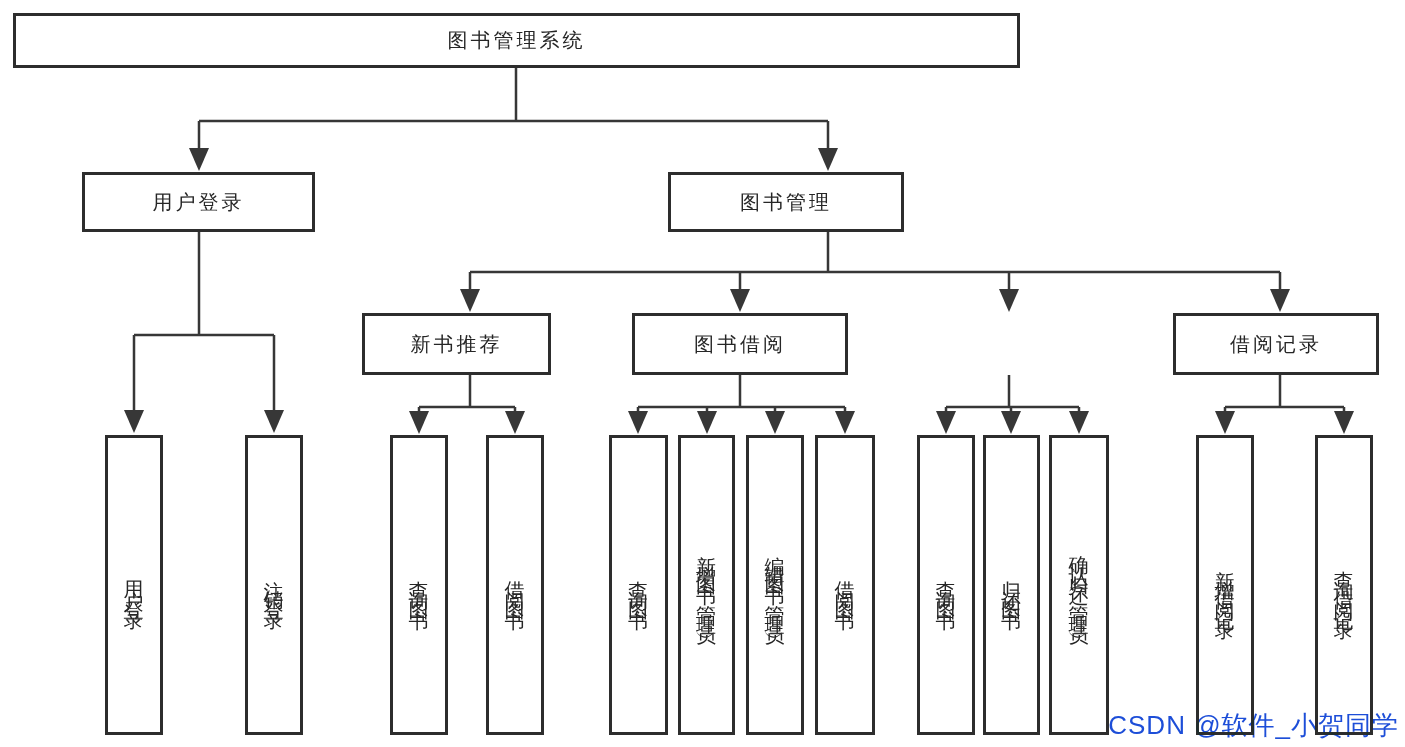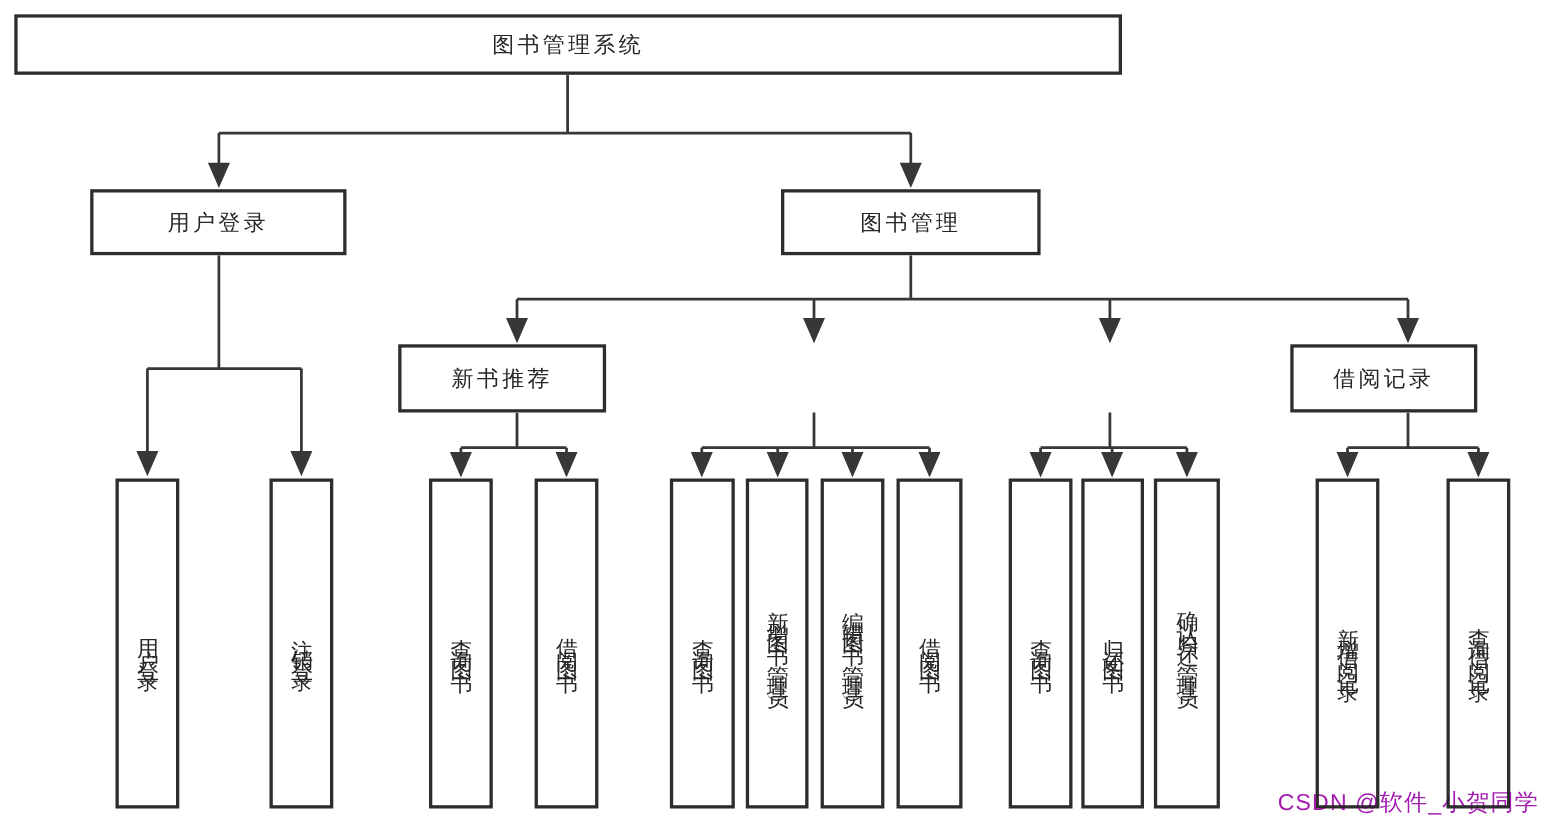--- a/index.html
+++ b/index.html
@@ -36,23 +36,23 @@
     writing-mode: vertical-rl;
     text-orientation: mixed;
     font-size: 20px;
     letter-spacing: 10px;
     line-height: 1;
   }
   #watermark {
     position: absolute;
     right: 6px;
     bottom: 4px;
-    font-size: 21px;
+    font-size: 26px;
     letter-spacing: 1px;
-    color: #a21caf;
+    color: #1d4ed8;
     mix-blend-mode: darken;
     z-index: 10;
     white-space: nowrap;
   }
 </style>
 </head>
 <body>
 
 <div id="stage">
 
@@ -92,24 +92,25 @@
       <polygon points="1001,411 1021,411 1011,434"></polygon>
       <polygon points="1069,411 1089,411 1079,434"></polygon>
       <polygon points="1215,411 1235,411 1225,434"></polygon>
       <polygon points="1334,411 1354,411 1344,434"></polygon>
     </g>
   </svg>
 
   <div class="node h-node" style="left:13px; top:13px; width:1007px; height:55px;">图书管理系统</div>
 
   <div class="node h-node" style="left:82px; top:172px; width:233px; height:60px;">用户登录</div>
-  <div class="node h-node" style="left:710px; top:172px; width:236px; height:60px;">图书管理</div>
+  <div class="node h-node" style="left:668px; top:172px; width:236px; height:60px;">图书管理</div>
 
   <div class="node h-node" style="left:362px; top:313px; width:189px; height:62px;">新书推荐</div>
-  <div class="node h-node" style="left:1173px; top:313px; width:170px; height:62px;">借阅记录</div>
+  <div class="node h-node" style="left:632px; top:313px; width:216px; height:62px;">图书借阅</div>
+  <div class="node h-node" style="left:1173px; top:313px; width:206px; height:62px;">借阅记录</div>
 
   <div class="node v-node" style="left:105px; top:435px; width:58px; height:300px;">用户登录</div>
   <div class="node v-node" style="left:245px; top:435px; width:58px; height:300px;">注销登录</div>
 
   <div class="node v-node" style="left:390px; top:435px; width:58px; height:300px;">查询图书</div>
   <div class="node v-node" style="left:486px; top:435px; width:58px; height:300px;">借阅图书</div>
 
   <div class="node v-node" style="left:609px; top:435px; width:59px; height:300px;">查询图书</div>
   <div class="node v-node" style="left:678px; top:435px; width:57px; height:300px;">新增图书（管理员）</div>
   <div class="node v-node" style="left:746px; top:435px; width:58px; height:300px;">编辑图书（管理员）</div>

